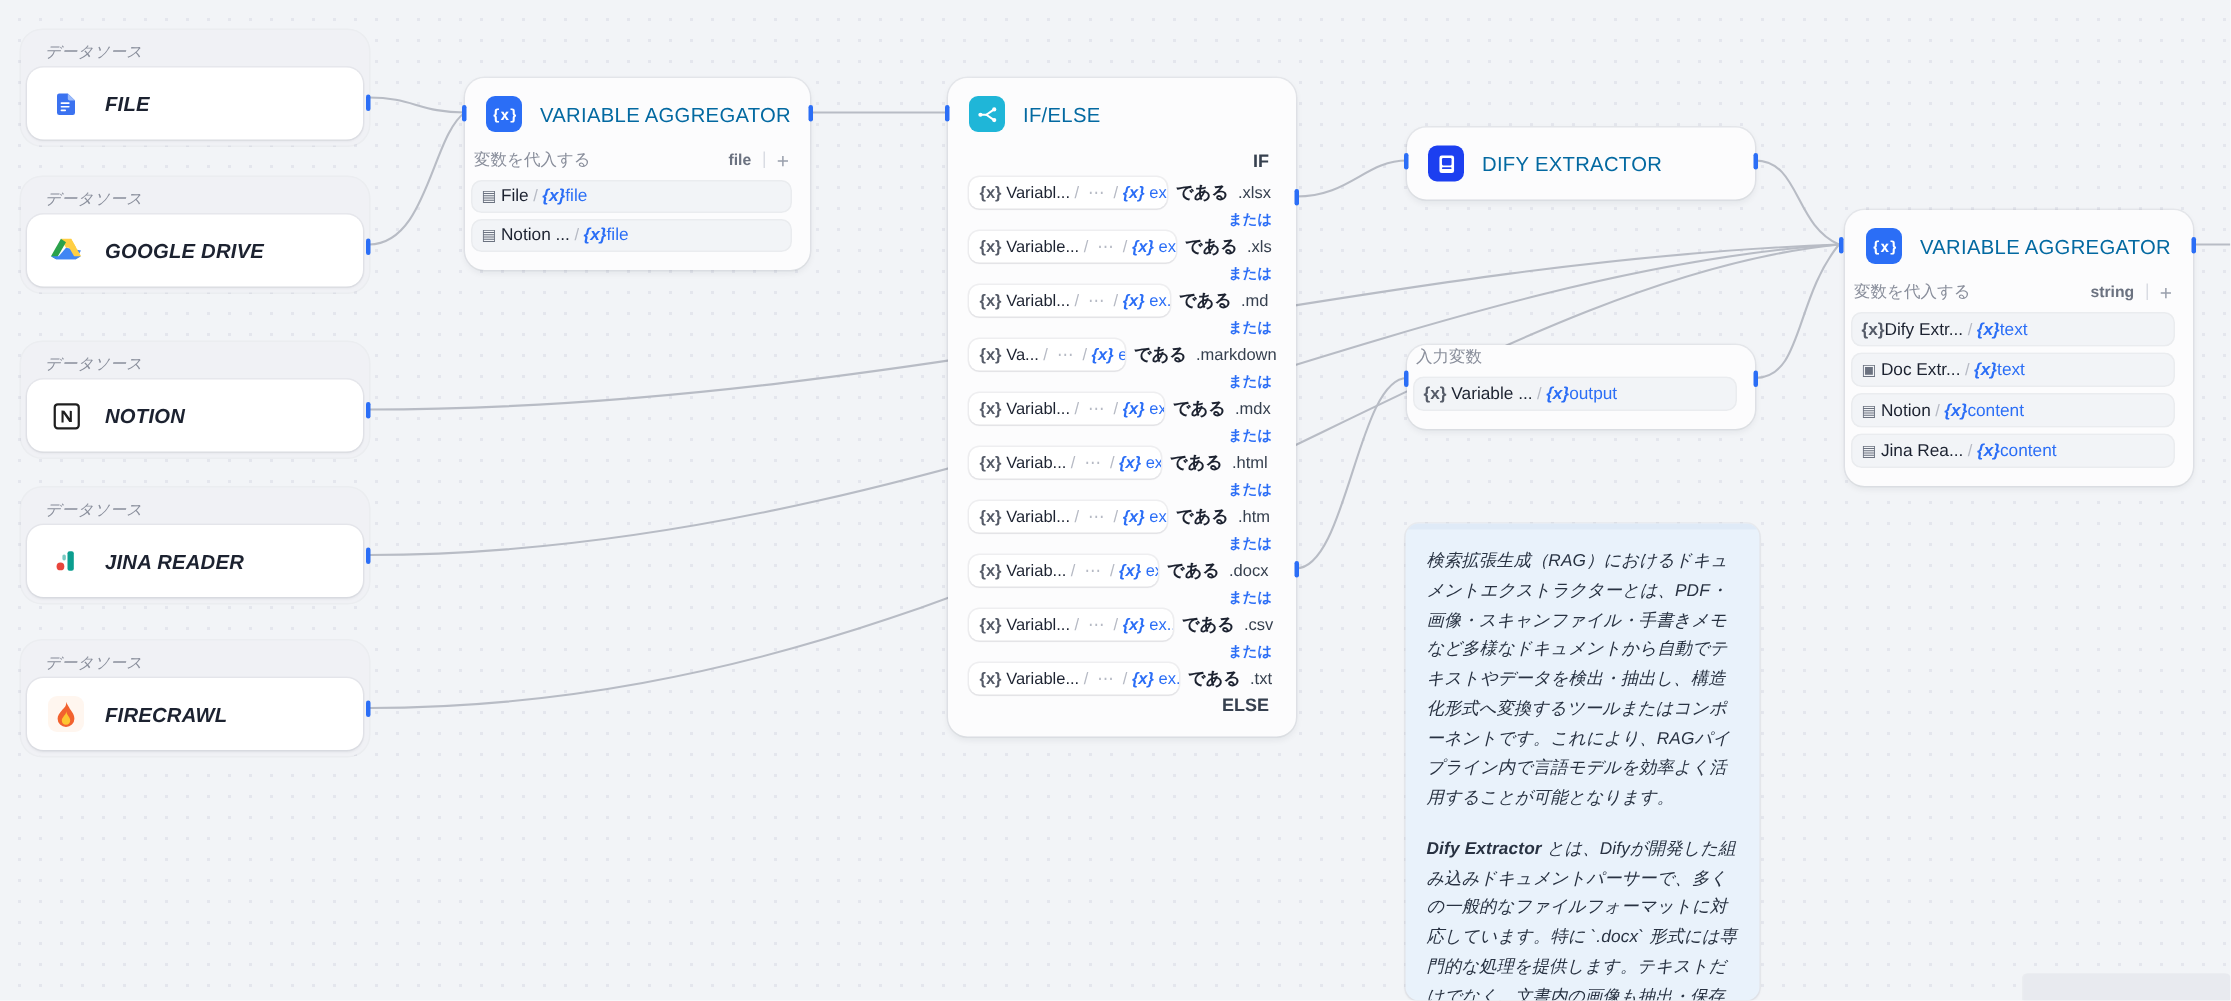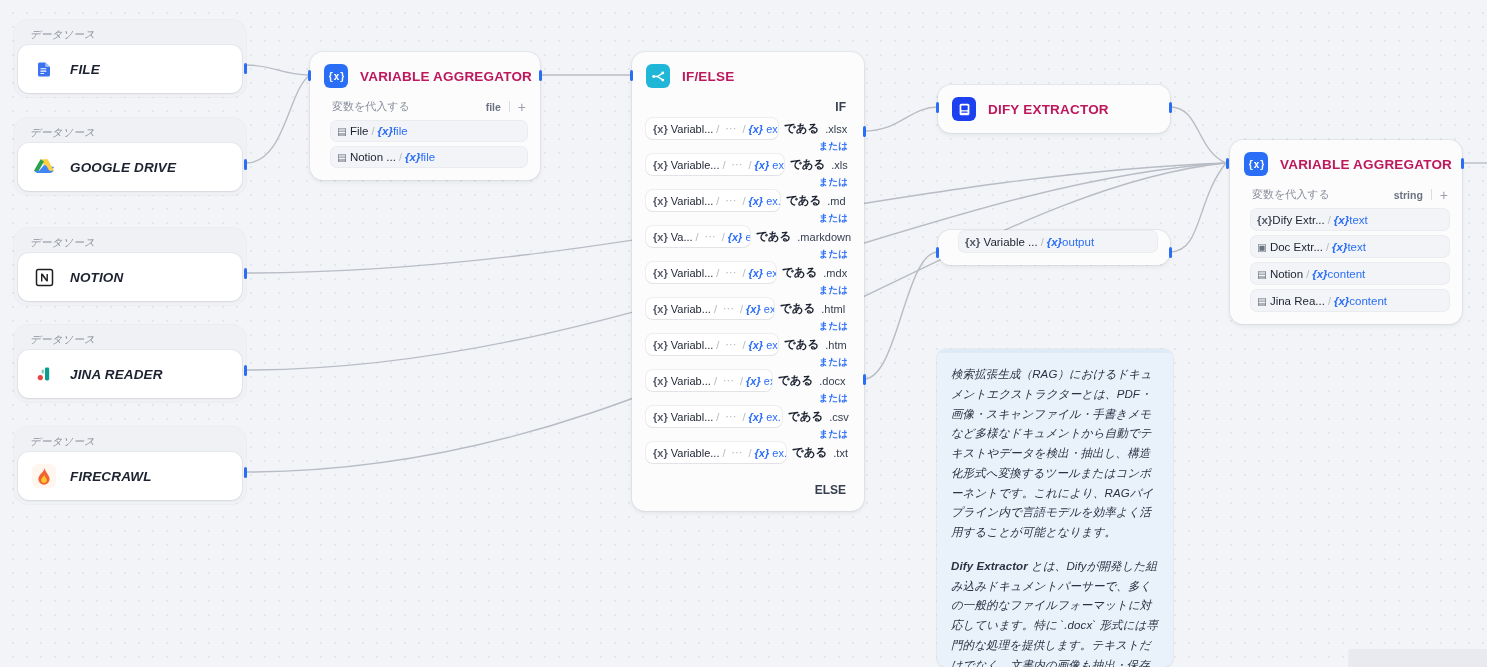--- a/index.html
+++ b/index.html
@@ -50,24 +50,24 @@
     position: absolute;
     background: #fcfcfd;
     border-radius: 13px;
     box-shadow: 0 2px 5px rgba(16,24,40,0.07), 0 0 0 1px rgba(16,24,40,0.05);
   }
   .node-head {
     display: flex; align-items: center;
     padding: 12px 14px 10px 14px;
   }
   .node-title {
-    font-size: 13.5px; font-weight: 700; color: #be185d;
+    font-size: 13.5px; font-weight: 400; color: #0369a1;
     letter-spacing: .2px; margin-left: 12px; white-space: nowrap;
   }
-  .node-body { padding: 0 12px 12px 20px; }
+  .node-body { padding: 0 12px 12px 4px; }
 
   .ico {
     width: 24px; height: 24px; border-radius: 6px;
     display: flex; align-items: center; justify-content: center;
     flex: 0 0 auto;
   }
 
   
   .sec-row {
     display: flex; align-items: center; justify-content: space-between;
@@ -391,21 +391,21 @@
       <div class="orword">または</div>
 
       <div class="cond-row">
         <span class="cond-pill" style="width:140px;">
           <span class="mono-x">{x}</span>&nbsp;<span class="chip-src">Variable...</span><span class="chip-sep">/</span><span class="chip-sep">⋯</span><span class="chip-sep">/</span><span class="chip-var"><i>{x}</i>&nbsp;<span>ex...</span></span>
         </span>
         <span class="cond-op">である</span>
         <span class="cond-val">.txt</span>
       </div>
 
-      <div class="branch-label" style="padding-top:20px;">ELSE</div>
+      <div class="branch-label" style="padding-top:0;">ELSE</div>
     </div>
     <div class="port" style="left:-2px; top:18px;"></div>
     <div class="port" style="left:231px; top:74px;"></div>
     <div class="port" style="left:231px; top:322px;"></div>
   </div>
 
   <div class="node" style="left:938px; top:85px; width:232px;">
     <div class="node-head" style="padding:12px 14px;">
       <span class="ico" style="background:#1c3ff0;">
         <svg width="15" height="15" viewBox="0 0 16 16">
@@ -415,20 +415,21 @@
           </svg>
       </span>
       <span class="node-title">DIFY EXTRACTOR</span>
     </div>
     <div class="port" style="left:-2px; top:17px;"></div>
     <div class="port" style="left:231px; top:17px;"></div>
   </div>
 
   <div class="node" style="left:938px; top:230px; width:232px;">
     <div class="node-body">
+      <div class="sec-label" style="padding:0 2px 6px 2px;">入力変数</div>
       <div class="var-chip" style="height:23px;">
         <span class="mono-x">{x}</span>&nbsp;<span class="chip-src">Variable ...</span>
         <span class="chip-sep">/</span>
         <span class="chip-var"><i>{x}</i><span>output</span></span>
       </div>
     </div>
     <div class="port" style="left:-2px; top:17px;"></div>
     <div class="port" style="left:231px; top:17px;"></div>
   </div>
 

